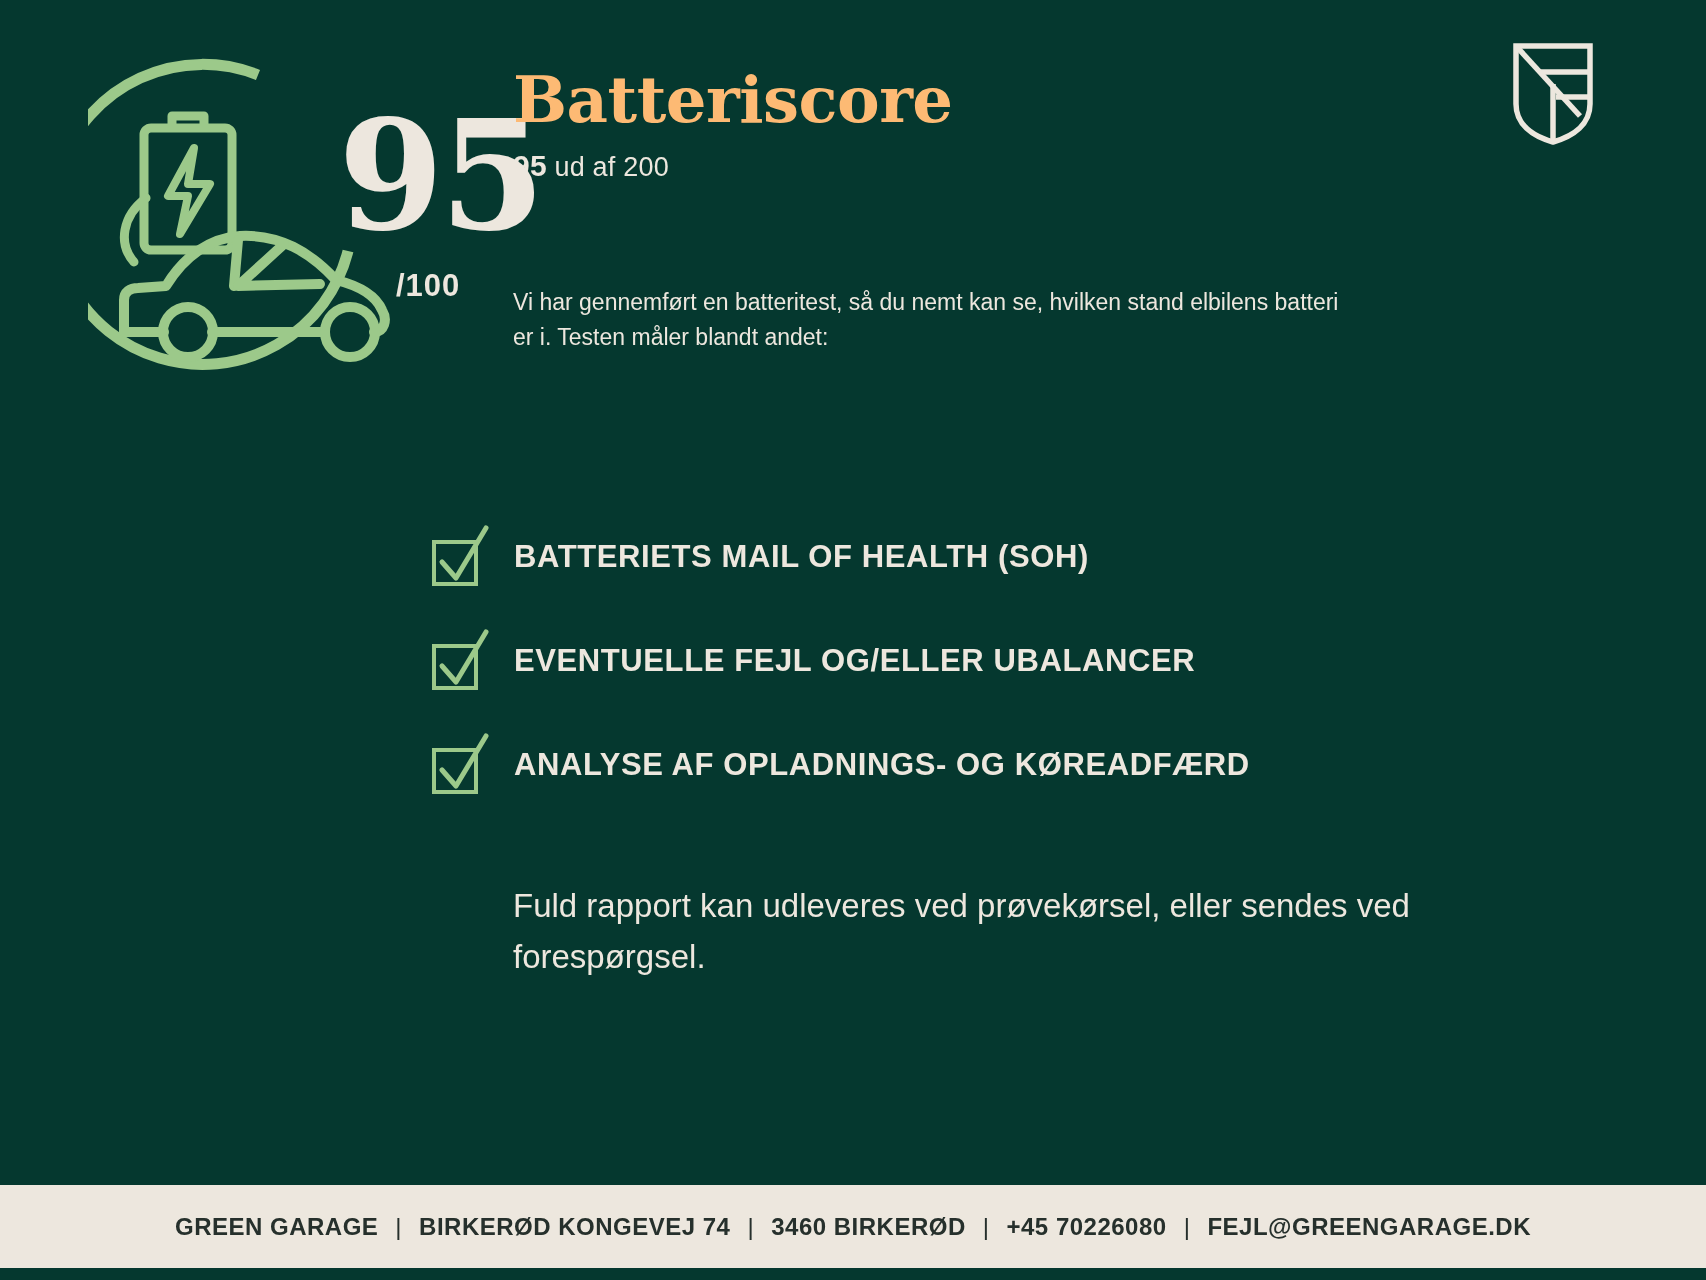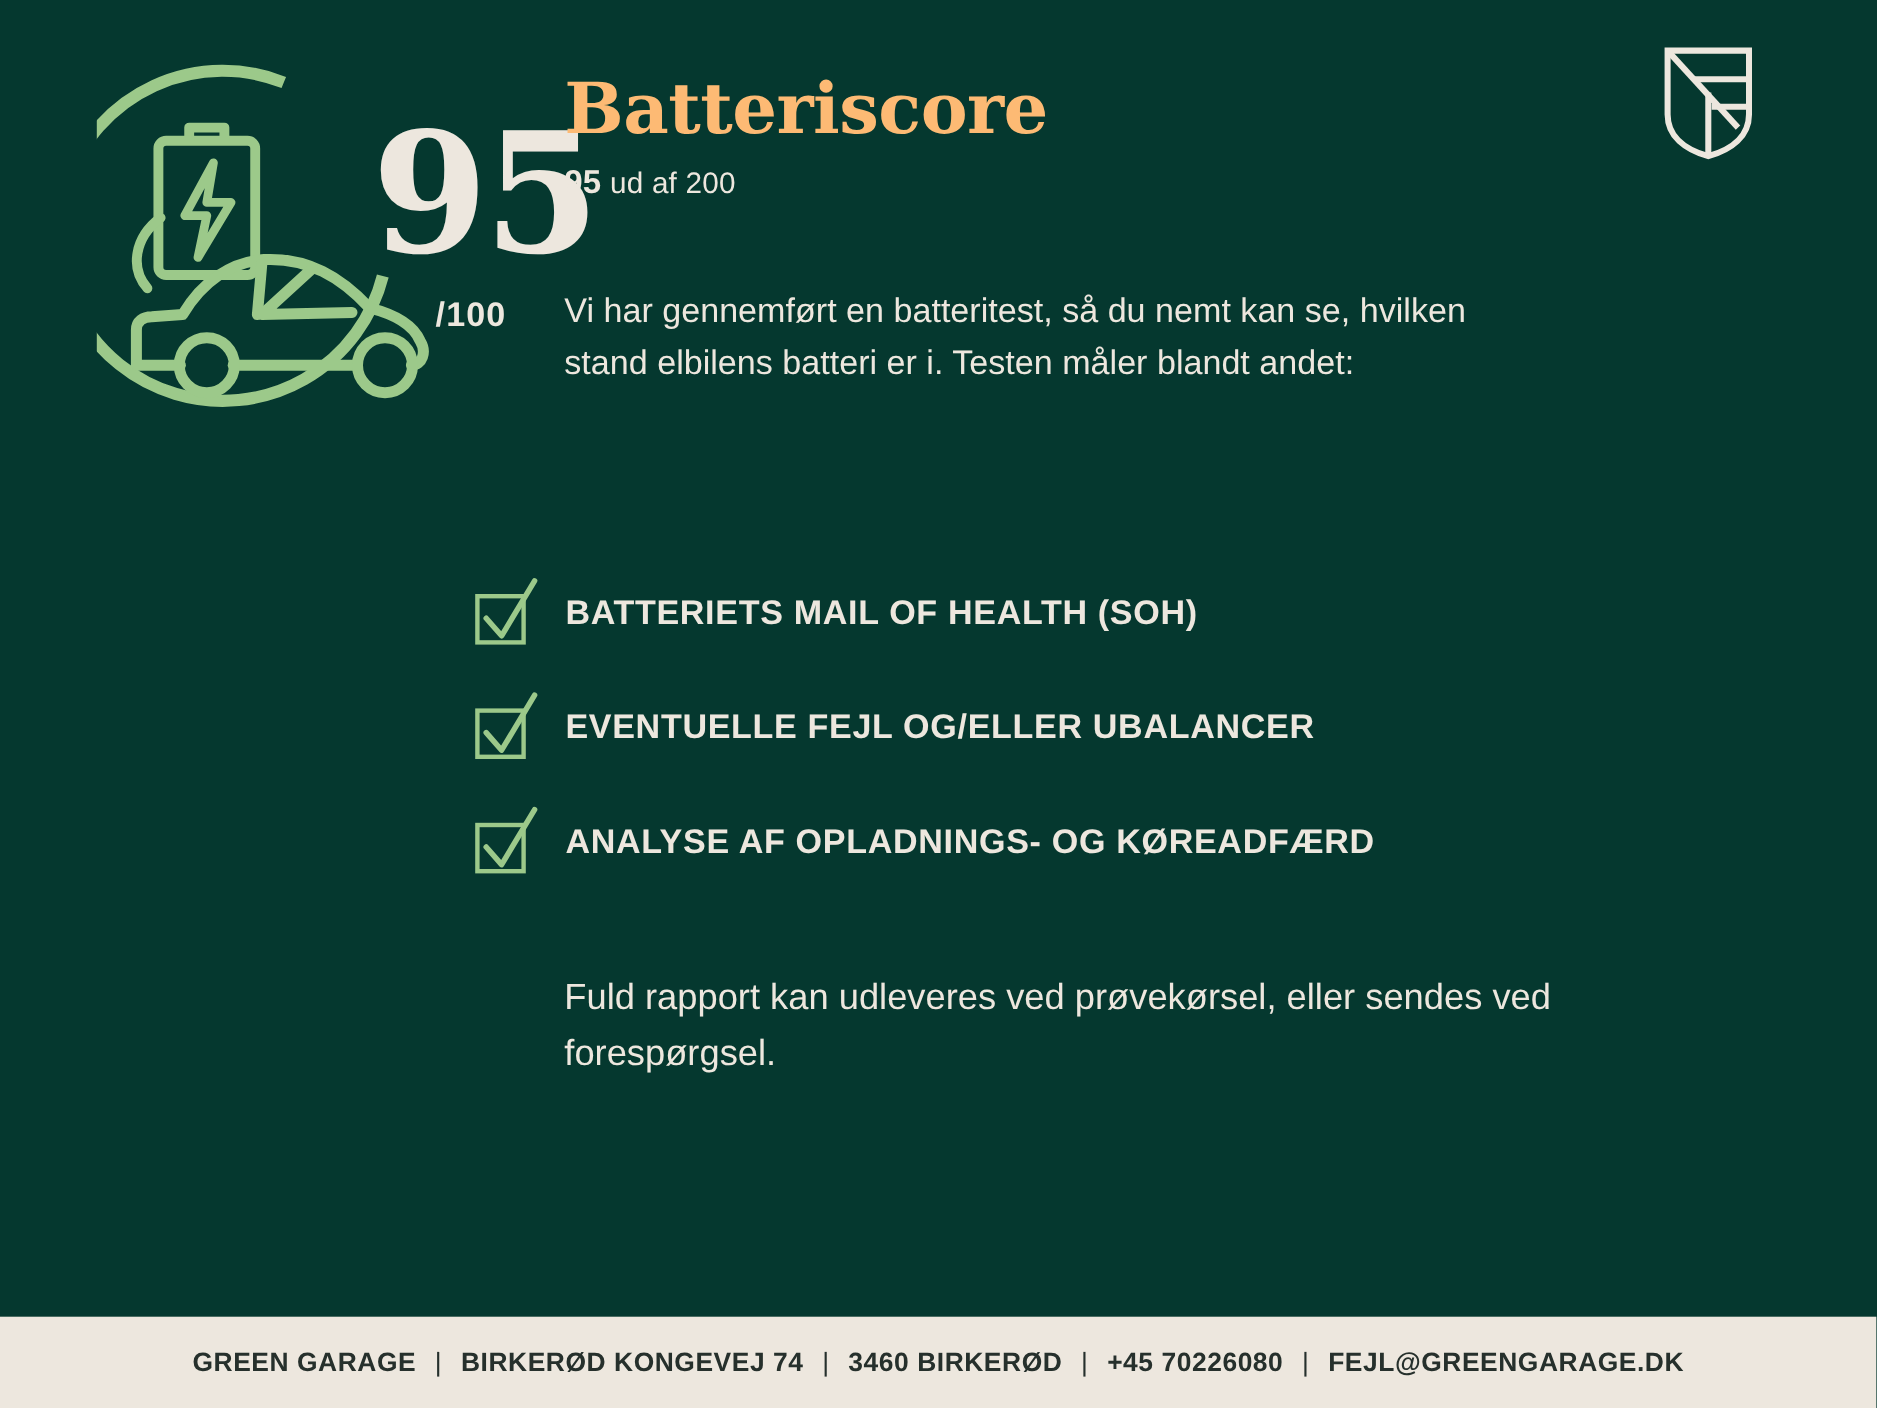--- a/index.html
+++ b/index.html
@@ -87,22 +87,22 @@
     font-size: 27px;
     color: #EDE7DE;
     letter-spacing: 0.2px;
   }
   .subtitle .score-strong {
     font-weight: 700;
     font-size: 30px;
   }
 
   .intro {
-    margin-top: 76px;
-    font-size: 31px;
+    margin-top: 102px;
+    font-size: 23px;
     line-height: 1.52;
     color: #EDE7DE;
     max-width: 840px;
   }
 
   
   .checklist {
     position: absolute;
     left: 430px;
     top: 505px;
@@ -141,21 +141,21 @@
     font-size: 33px;
     line-height: 1.55;
     color: #EDE7DE;
   }
 
   
   .footer {
     position: absolute;
     left: 0;
     right: 0;
-    bottom: 0;
+    bottom: 12px;
     height: 83px;
     background: #EDE7DE;
     display: flex;
     align-items: center;
     justify-content: center;
   }
 
   .footer-inner {
     display: flex;
     align-items: center;

